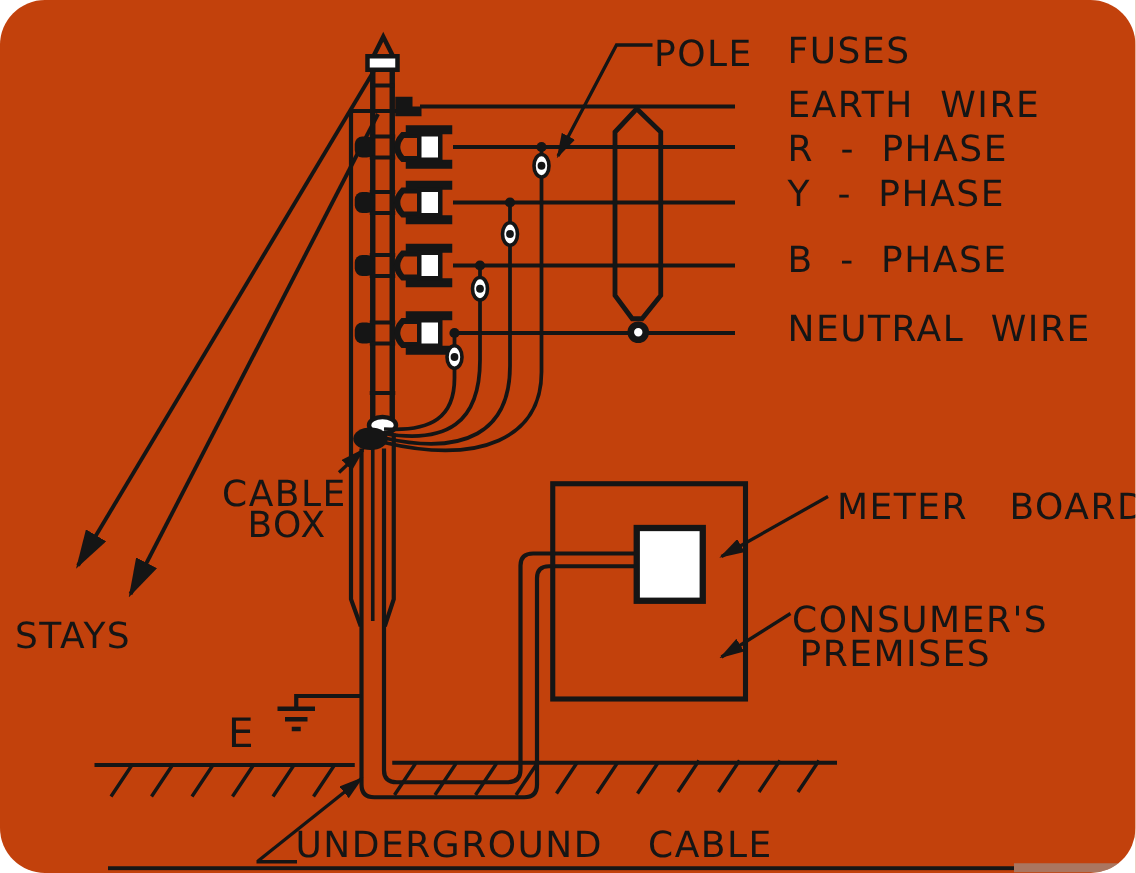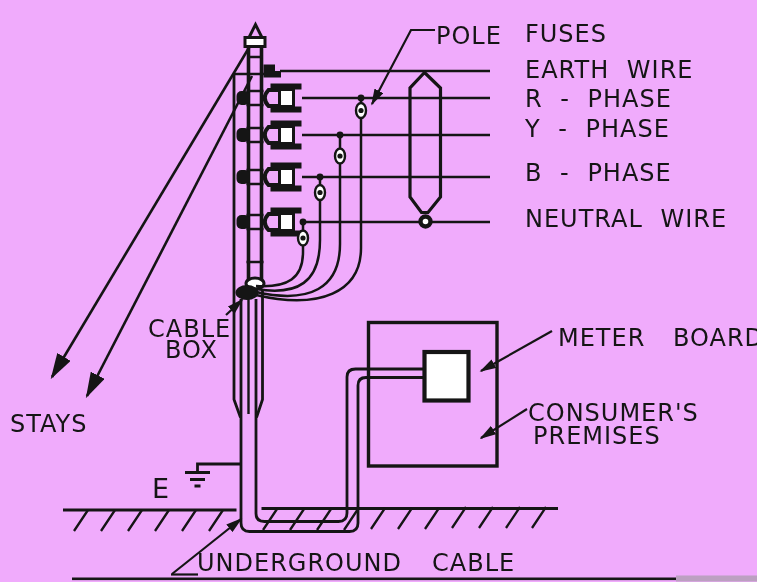--- a/index.html
+++ b/index.html
@@ -1,16 +1,16 @@
 <!DOCTYPE html>
 <html><head>
 <meta charset="utf-8">
 <style>
   html,body{margin:0;padding:0;background:#ffffff;}
-  .stage{position:relative;width:757px;height:582px;background:#f0abfc;overflow:hidden;}
+  .stage{position:relative;width:757px;height:582px;background:#c2410c;overflow:hidden;border-radius:30px;}
   .stage svg{position:absolute;left:0;top:0;}
   .lbl{font-family:"DejaVu Sans","Liberation Sans",sans-serif;font-size:24px;
        letter-spacing:1px;word-spacing:9px;fill:#151515;}
   .lbl-big{font-family:"DejaVu Sans","Liberation Sans",sans-serif;font-size:27px;
        letter-spacing:1px;fill:#151515;}
   .ln{stroke:#151515;fill:none;}
 </style>
 </head>
 <body>
 

